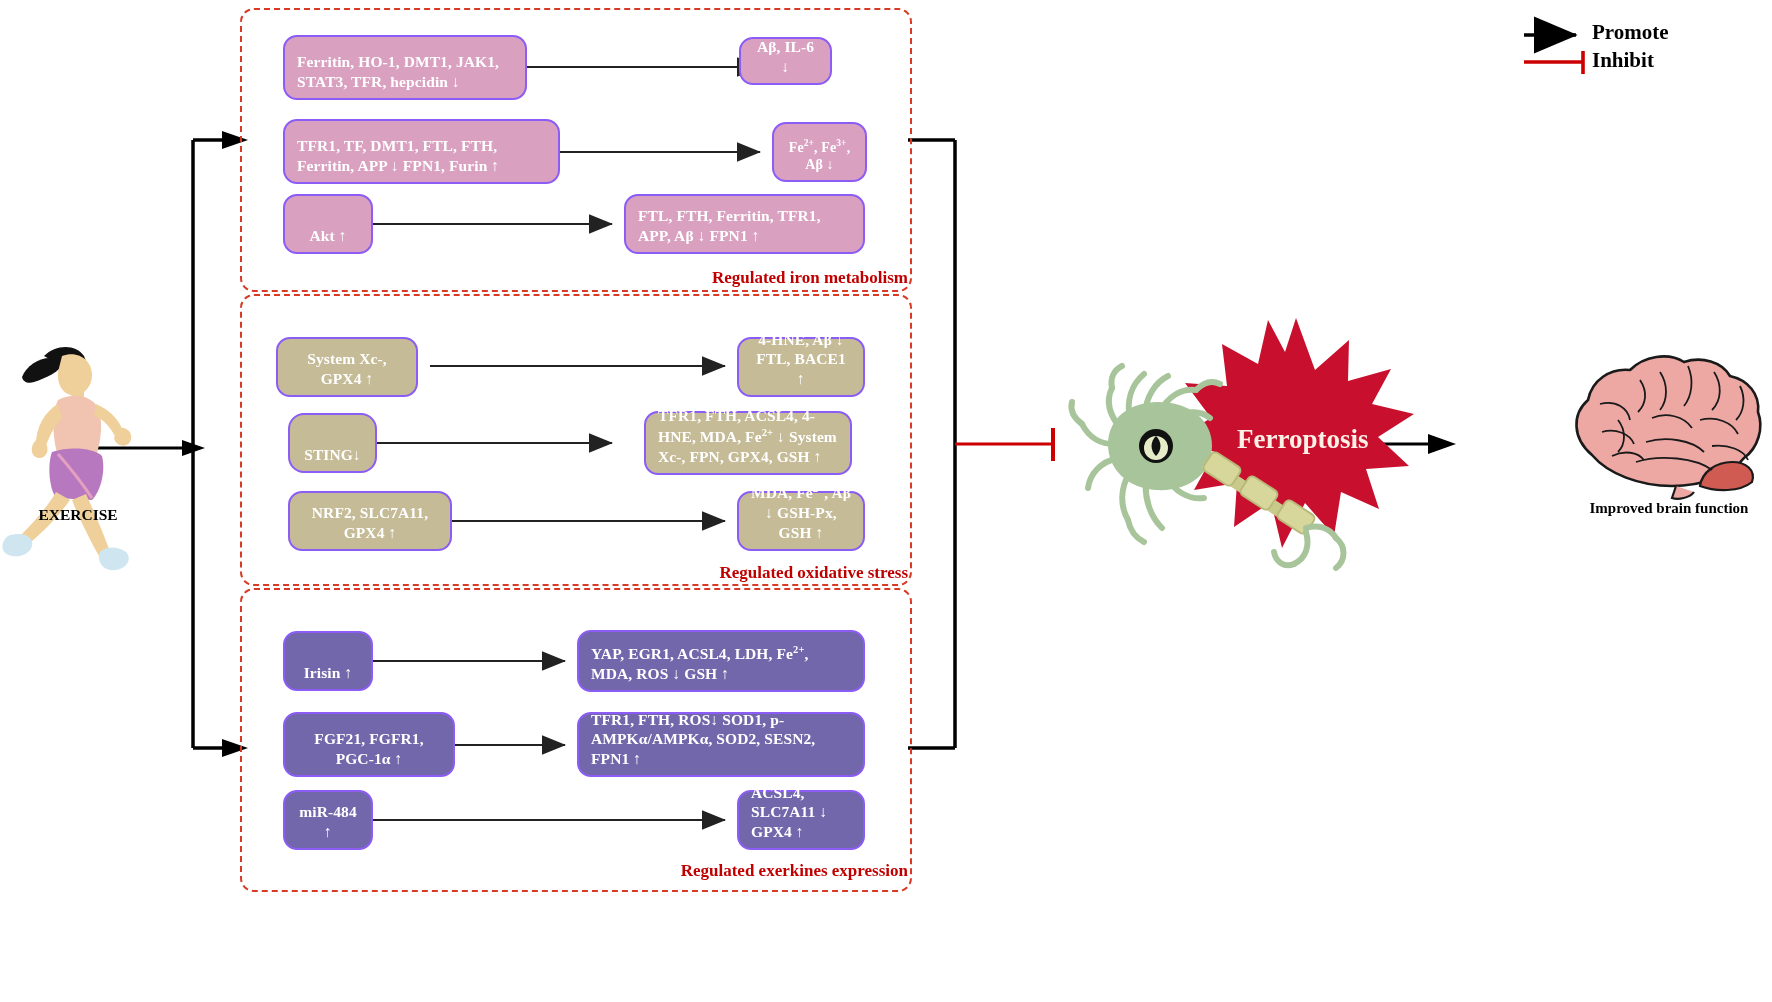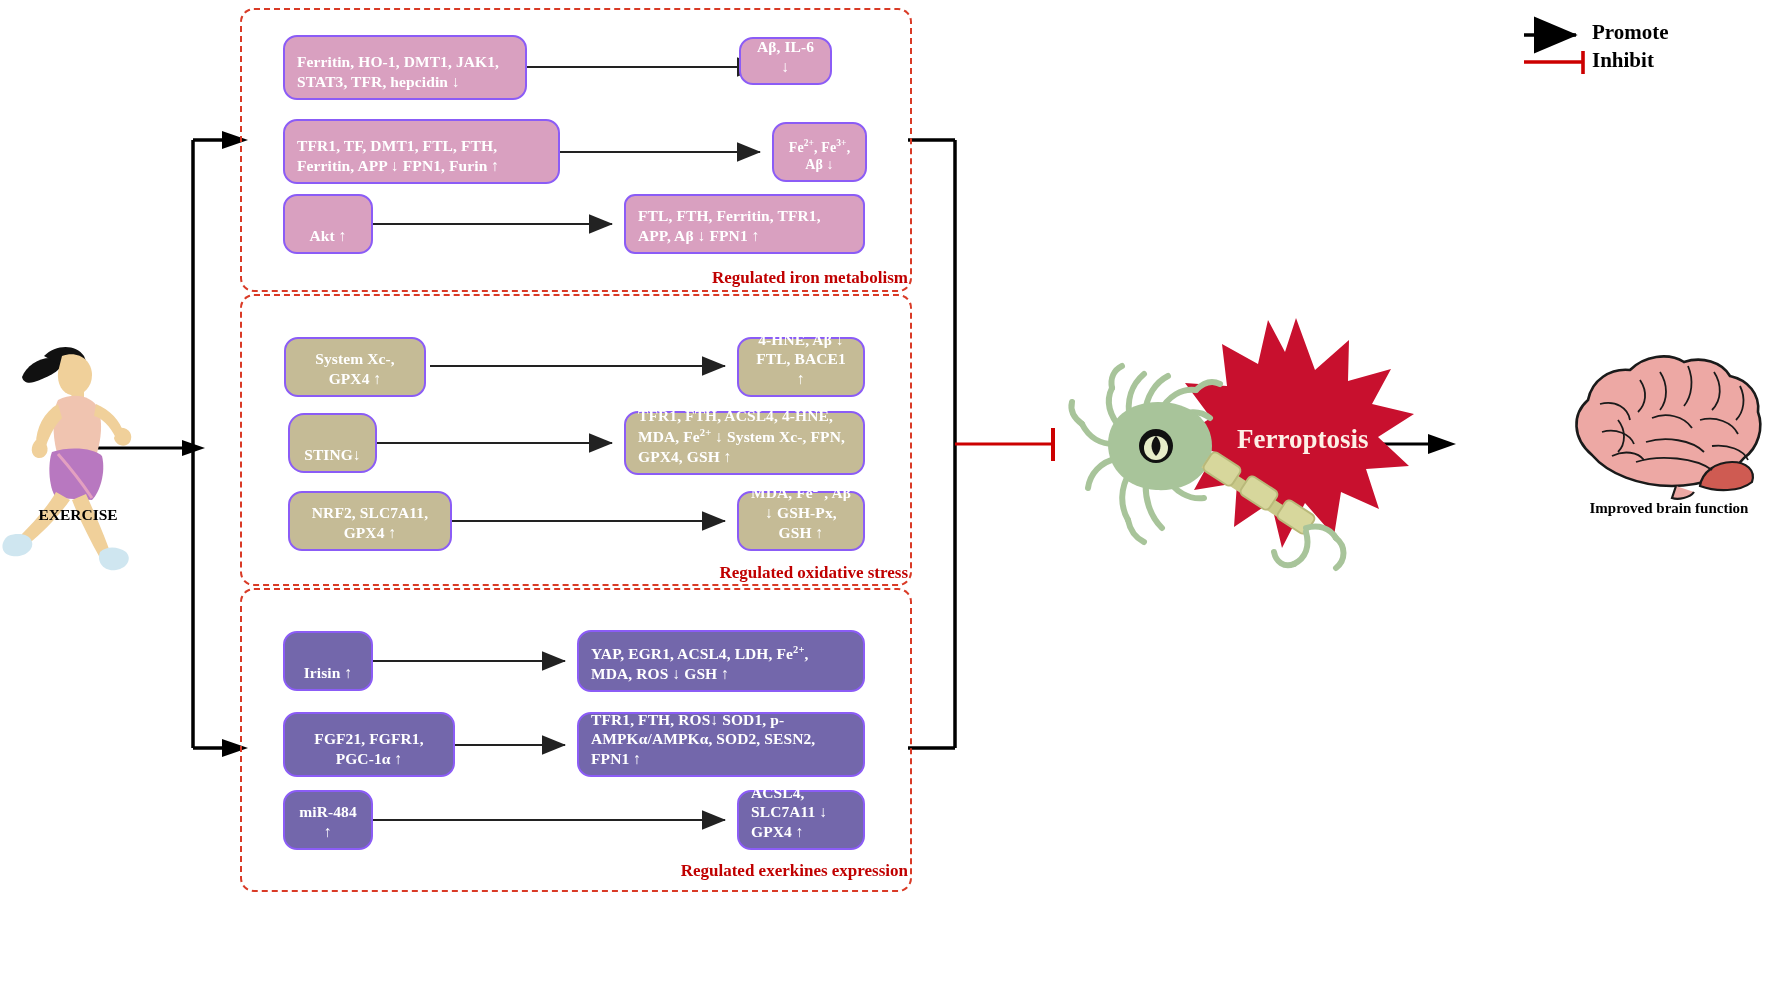--- a/index.html
+++ b/index.html
@@ -205,38 +205,38 @@
   <div class="node n-iron" style="left:283px;top:119px;width:277px;height:65px;">
     <span>TFR1, TF, DMT1, FTL, FTH, Ferritin, APP ↓ FPN1, Furin ↑</span>
   </div>
   <div class="node n-iron ctr" style="left:772px;top:122px;width:95px;height:60px;font-size:14px;">
     <span>Fe<sup>2+</sup>, Fe<sup>3+</sup>, Aβ ↓</span>
   </div>
 
   <div class="node n-iron ctr" style="left:283px;top:194px;width:90px;height:60px;">
     <span>Akt ↑</span>
   </div>
-  <div class="node n-iron" style="left:624px;top:194px;width:241px;height:60px;border-radius:11px;">
+  <div class="node n-iron" style="left:624px;top:194px;width:241px;height:60px;">
     <span>FTL, FTH, Ferritin, TFR1, APP, Aβ ↓ FPN1 ↑</span>
   </div>
 
   <div class="group-frame" style="left:240px;top:294px;width:668px;height:288px;"></div>
   <div class="group-label" style="left:240px;top:563px;width:668px;">Regulated oxidative stress</div>
 
-  <div class="node n-ox ctr" style="left:284px;top:337px;width:142px;height:60px;">
+  <div class="node n-ox ctr" style="left:276px;top:337px;width:142px;height:60px;">
     <span>System Xc-, GPX4 ↑</span>
   </div>
   <div class="node n-ox ctr" style="left:737px;top:337px;width:128px;height:60px;">
     <span>4-HNE, Aβ ↓ FTL, BACE1 ↑</span>
   </div>
 
   <div class="node n-ox ctr" style="left:288px;top:413px;width:89px;height:60px;border-radius:16px;">
     <span>STING↓</span>
   </div>
-  <div class="node n-ox" style="left:624px;top:411px;width:241px;height:64px;">
+  <div class="node n-ox" style="left:644px;top:411px;width:208px;height:64px;">
     <span>TFR1, FTH, ACSL4, 4-HNE, MDA, Fe<sup>2+</sup> ↓ System Xc-, FPN, GPX4, GSH ↑</span>
   </div>
 
   <div class="node n-ox ctr" style="left:288px;top:491px;width:164px;height:60px;">
     <span>NRF2, SLC7A11, GPX4 ↑</span>
   </div>
   <div class="node n-ox ctr" style="left:737px;top:491px;width:128px;height:60px;">
     <span>MDA, Fe<sup>2+</sup>, Aβ ↓ GSH-Px, GSH ↑</span>
   </div>
 

